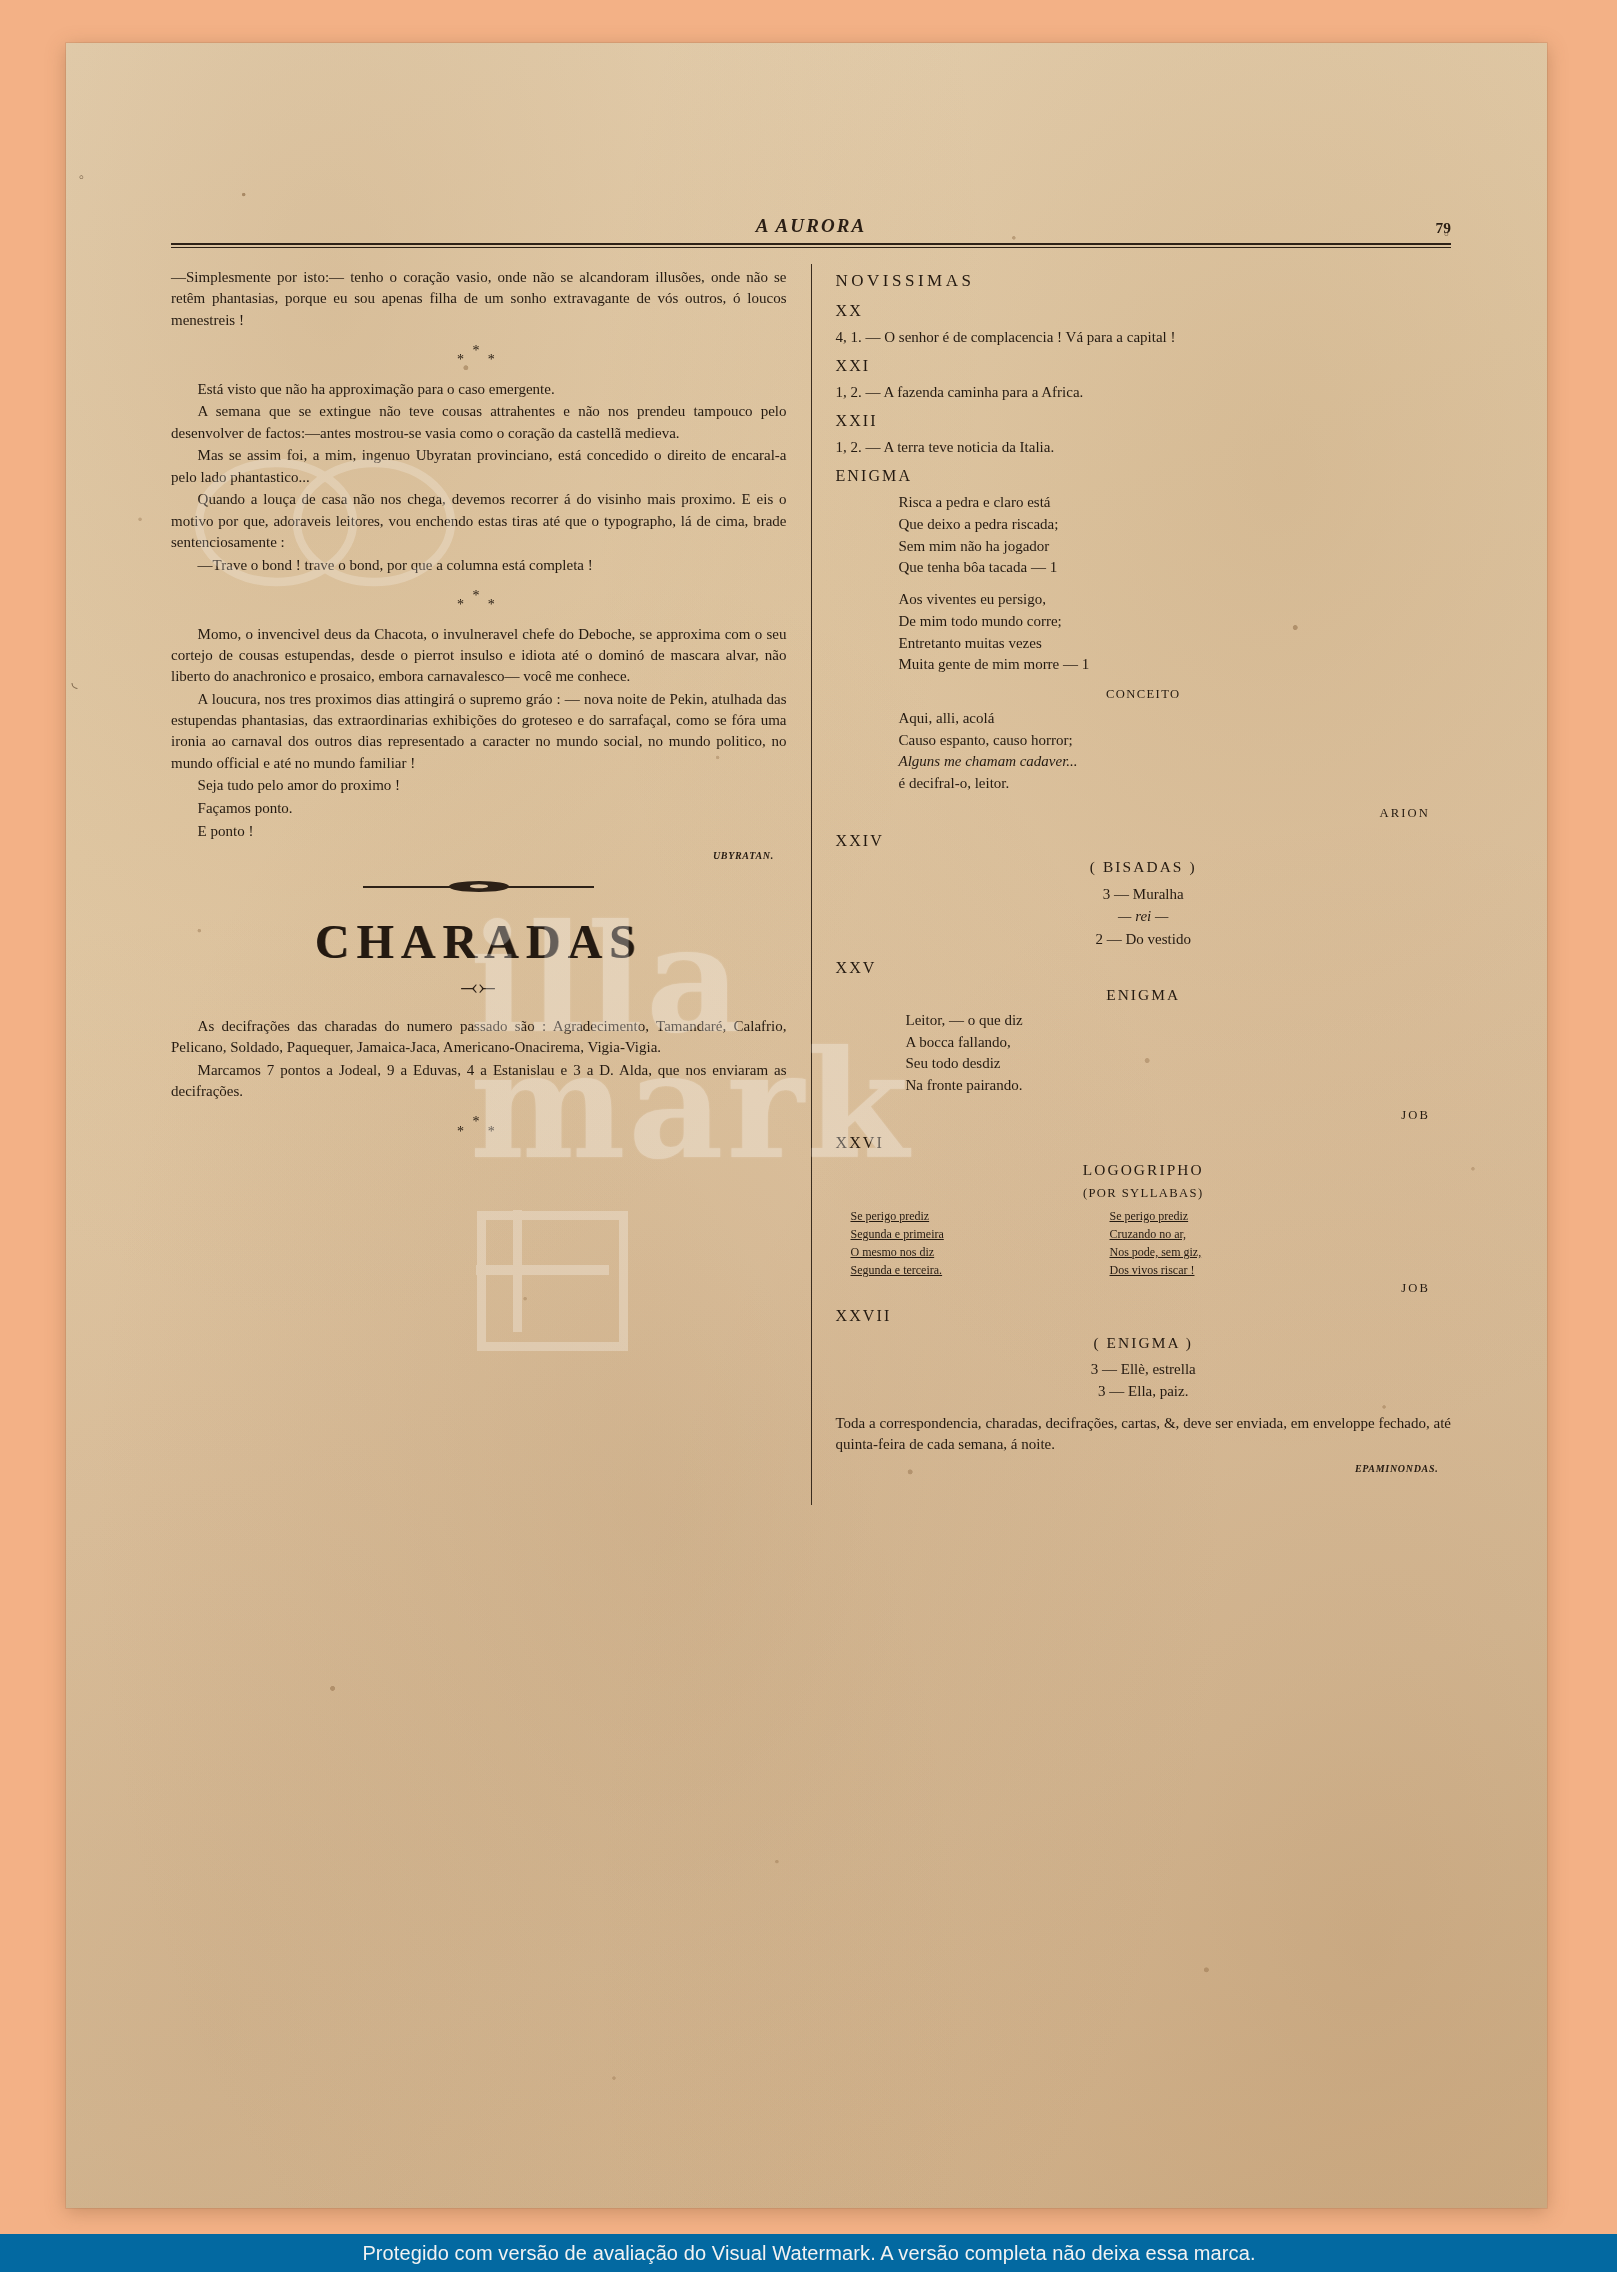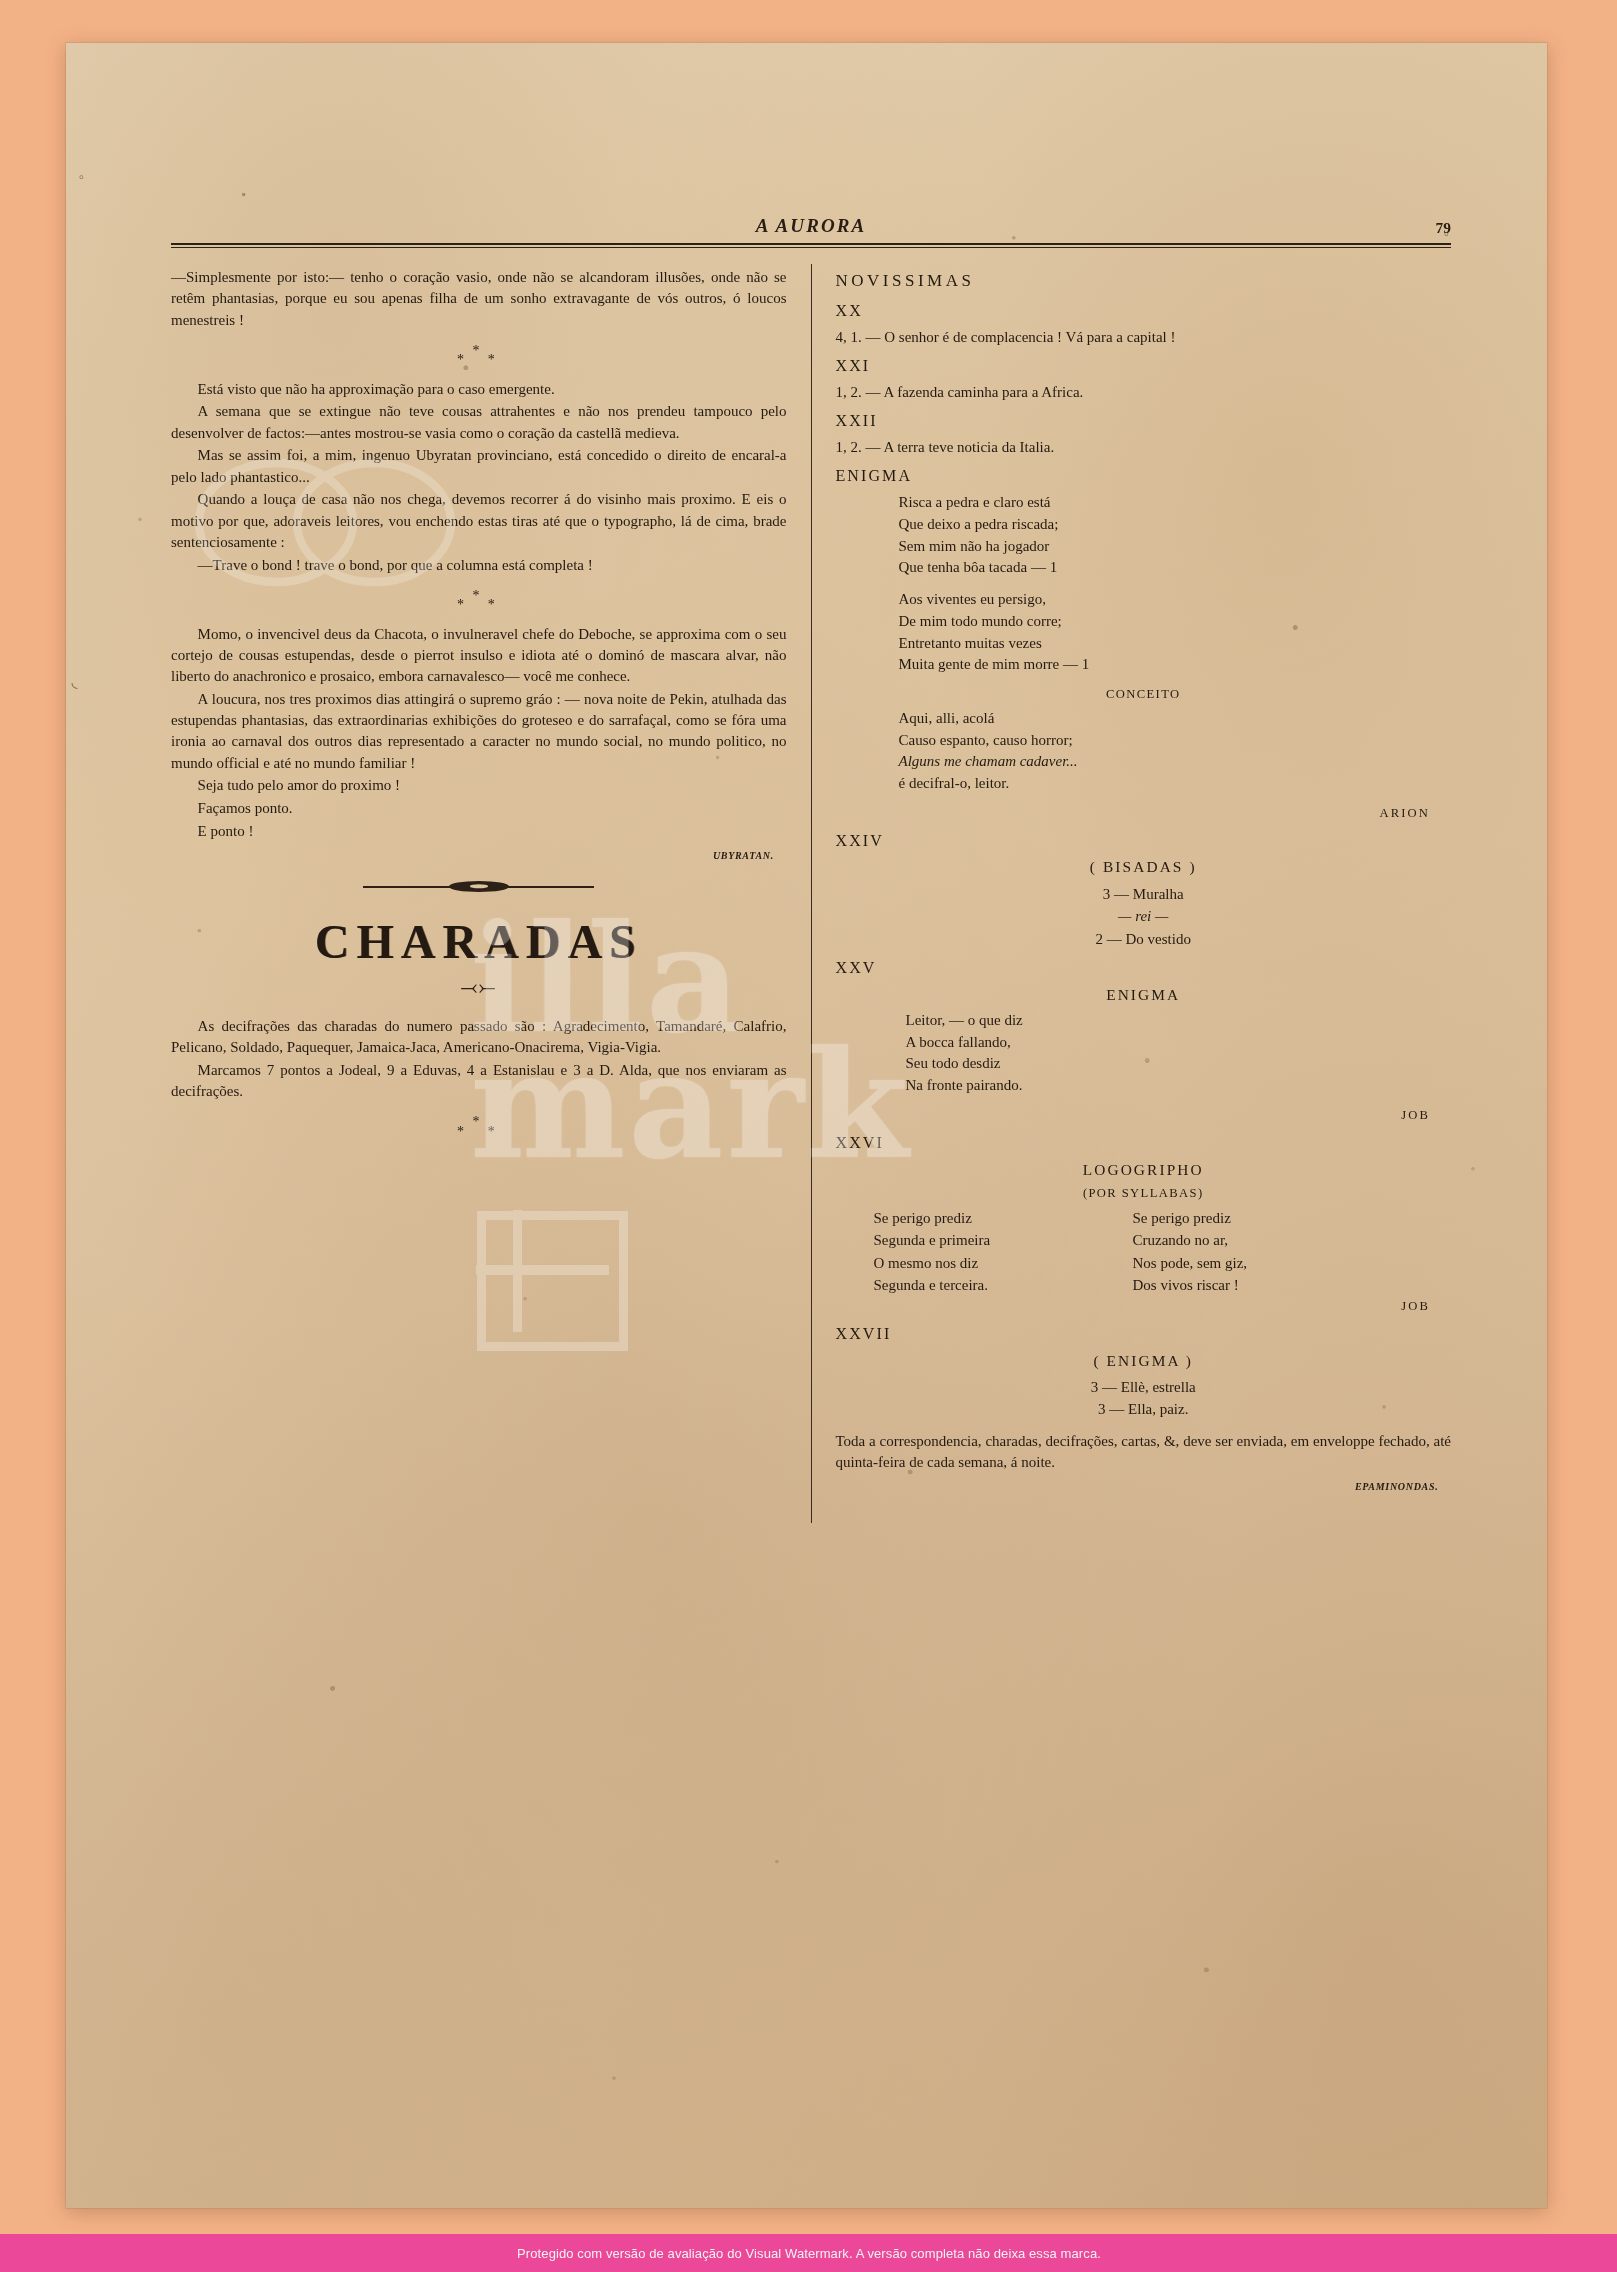--- a/index.html
+++ b/index.html
@@ -240,23 +240,24 @@
     margin: 1.4px 21px 7px 0;
   }
   .centered-lines {
     text-align: center;
     font-size: 15px;
     line-height: 1.5;
   }
   .logo-cols {
     display: flex;
     gap: 28px;
-    margin-left: 38px;
-    font-size: 15px;
+    margin-left: 15px;
+    font-size: 12px;
     line-height: 1.5;
+    text-decoration: underline;
   }
   .logo-cols .lc { width: 231px; }
   .line-item { white-space: nowrap; }
 
   
   #watermark {
     position: absolute;
     left: 404px;
     top: 874px;
     width: 853px;
@@ -307,24 +308,24 @@
     pointer-events: none;
   }
 
   
   #wm-banner {
     position: absolute;
     left: 0;
     bottom: 0;
     width: 1618px;
     height: 39px;
-    background: #ec4899;
+    background: #0369a1;
     color: #f2f2f2;
     font-family: "Liberation Sans", sans-serif;
-    font-size: 13px;
+    font-size: 20px;
     display: flex;
     align-items: center;
     justify-content: center;
     letter-spacing: 0.1px;
   }
   #banner-left-pad, #banner-right-pad {
     position: absolute;
     bottom: 0;
     height: 39px;
     width: 91px;

